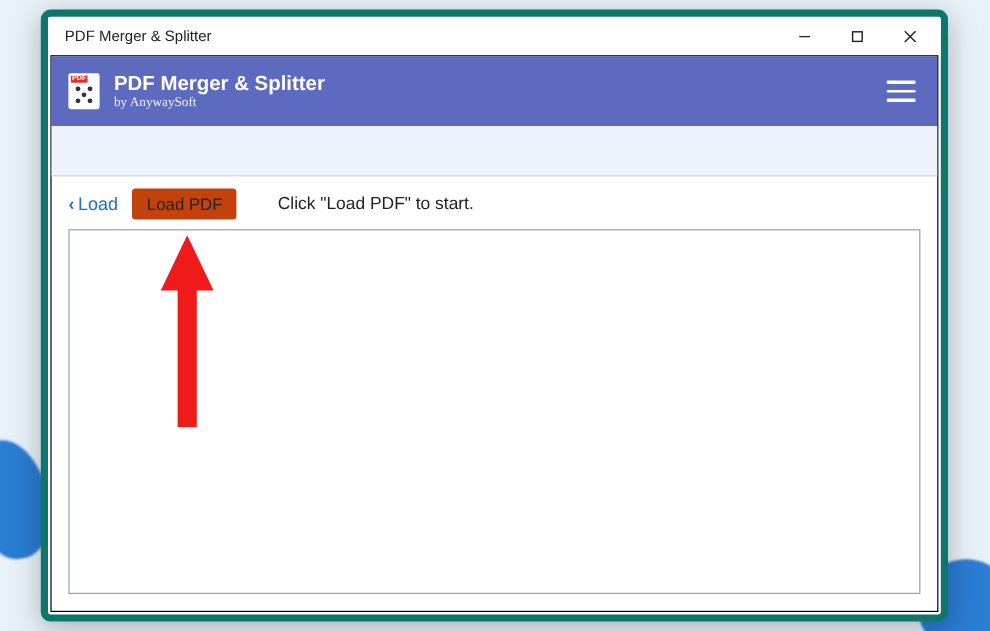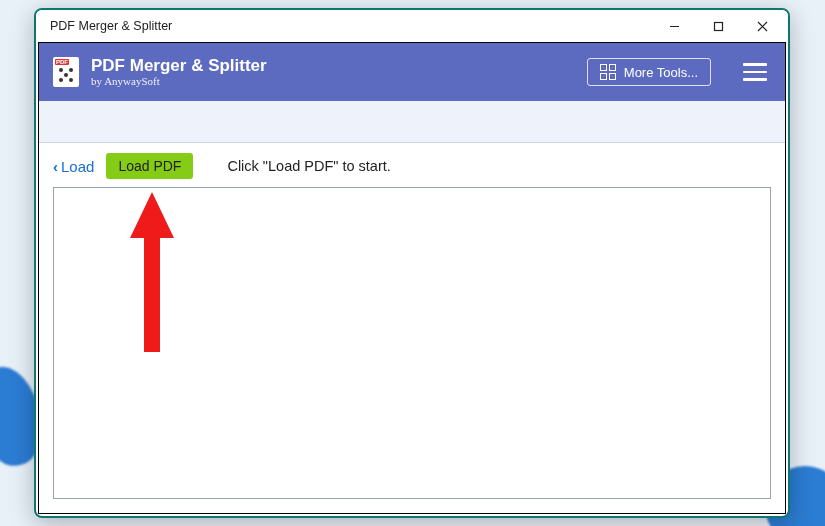--- a/index.html
+++ b/index.html
@@ -32,21 +32,21 @@
     border-radius: 50%;
     filter: blur(1px);
   }
   .window {
     position: absolute;
     top: 8px;
     left: 34px;
     width: 756px;
     height: 510px;
     background: #fff;
-    border: 2px solid #0f766e;
+    border: 6px solid #0f766e;
     border-radius: 8px;
     box-shadow: 0 6px 24px rgba(0,0,0,0.25);
     overflow: hidden;
     display: flex;
     flex-direction: column;
   }
   .titlebar {
     height: 32px;
     display: flex;
     align-items: center;
@@ -123,21 +123,21 @@
     height:42px;background:#eef3fb;border-bottom:1px solid #cfd6e0;
   }
   .action-row{
     display:flex;align-items:center;gap:12px;
     padding:10px 14px 8px 14px;
     font-size:14.5px;
   }
   .back-link{color:#1a6fd1;cursor:pointer;display:flex;align-items:center;gap:3px;font-size:15px;}
   .back-link .chev{font-weight:bold;}
   .load-btn{
-    background:#84cc16;border:none;border-radius:3px;
+    background:#c2410c;border:none;border-radius:3px;
     padding:5px 12px;font-size:14px;color:#222;cursor:pointer;
   }
   .hint{margin-left:22px;color:#222;}
   .canvas{
     margin:0 14px 14px 14px;
     flex:1;
     border:1px solid #9aa2ad;
     background:#fff;
     position:relative;
   }
@@ -190,29 +190,20 @@
             <span></span>
             <span></span>
             <span></span>
           </div>
       </div>
       <div class="app-title-block">
         <span class="app-title">PDF Merger &amp; Splitter</span>
         <span class="app-sub">by AnywaySoft</span>
       </div>
       <div class="header-spacer"></div>
-      <div class="more-tools-btn">
-        <span class="grid-icon">
-            <span></span>
-            <span></span>
-            <span></span>
-            <span></span>
-          </span>
-        <span>More Tools...</span>
-      </div>
       <div class="hamburger">
         <span></span>
         <span></span>
         <span></span>
       </div>
     </div>
 
     <div class="sub-band"></div>
 
     <div class="action-row">

